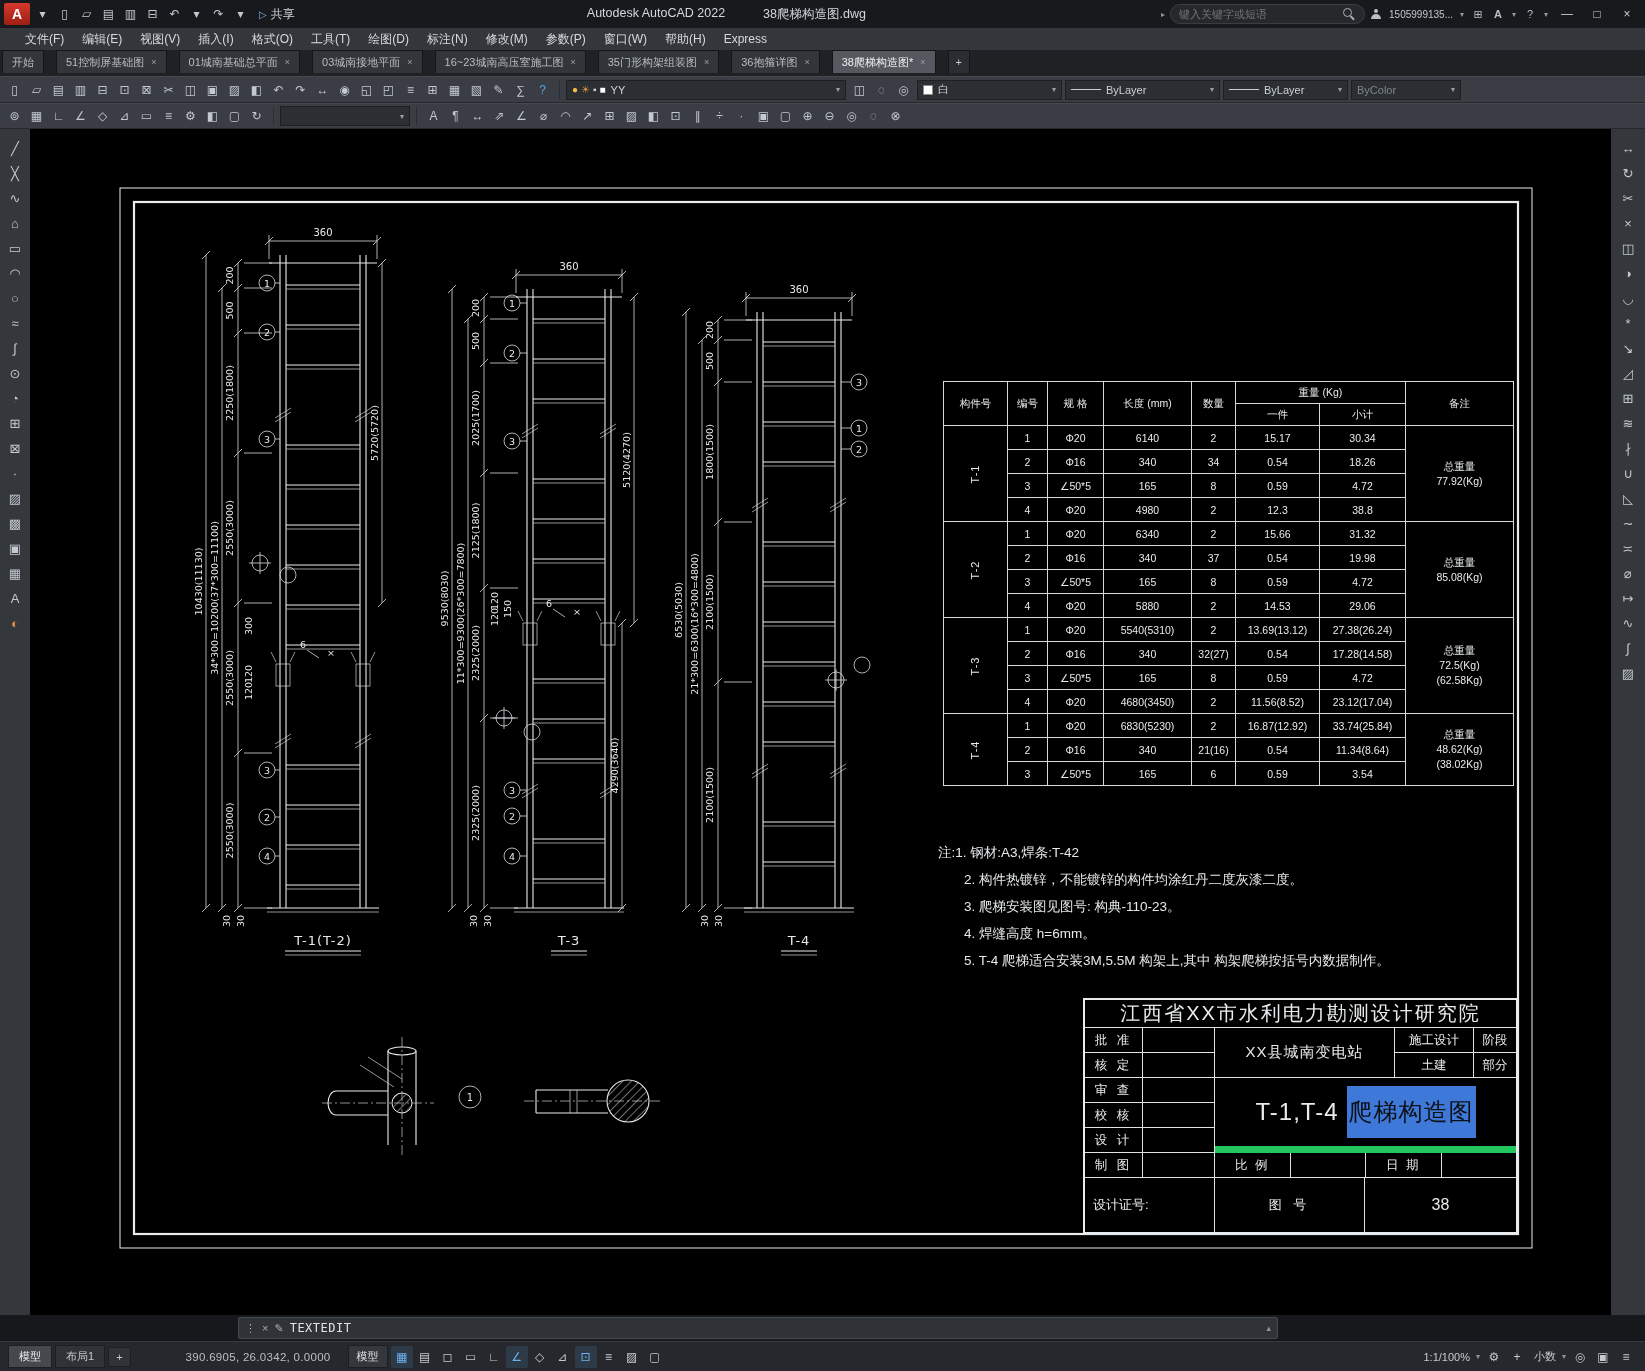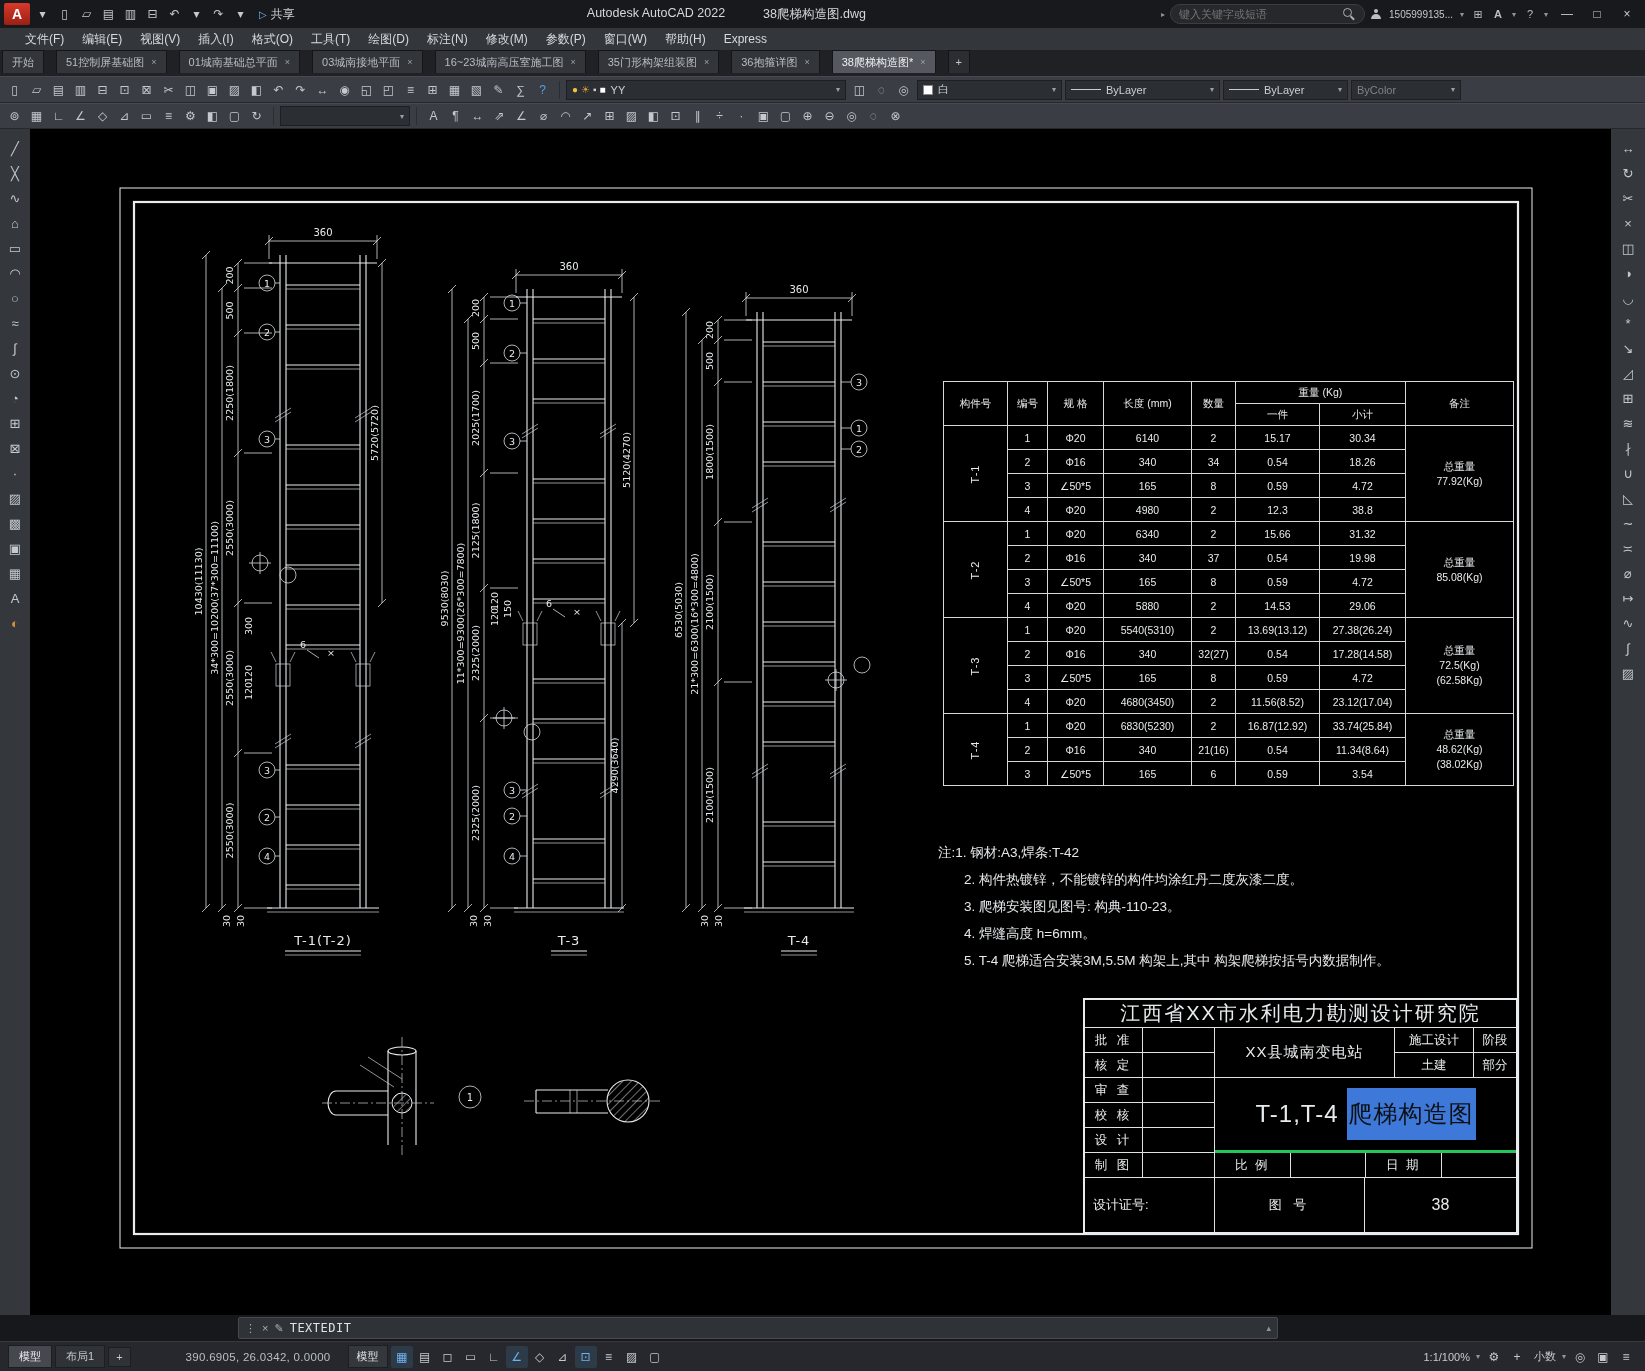--- a/index.html
+++ b/index.html
@@ -86,21 +86,21 @@
 .tb-lrow:last-child{border-bottom:none}
 .tb-lrow .lab{width:58px;border-right:1px solid #dfe3e6;display:flex;align-items:center;justify-content:center;font-size:12.5px;letter-spacing:3px}
 .tb-right{flex:1;display:flex;flex-direction:column}
 .tb-projrow{height:50px;display:flex;border-bottom:1px solid #dfe3e6;flex:none}
 .tb-proj{width:180px;border-right:1px solid #dfe3e6;display:flex;align-items:center;justify-content:center;font-size:15px;letter-spacing:1px}
 .tb-stage{flex:1;display:flex;flex-direction:column}
 .tb-srow{flex:1;display:flex;border-bottom:1px solid #dfe3e6}
 .tb-srow:last-child{border-bottom:none}
 .tb-srow .sl{flex:1;display:flex;align-items:center;justify-content:center;font-size:12.5px;border-right:1px solid #dfe3e6}
 .tb-srow .ss{width:42px;display:flex;align-items:center;justify-content:center;font-size:12.5px;flex:none}
-.tb-title{height:75px;display:flex;align-items:center;justify-content:center;font-size:24px;letter-spacing:1px;border-bottom:3px solid #22c55e;gap:8px;flex:none}
+.tb-title{height:75px;display:flex;align-items:center;justify-content:center;font-size:24px;letter-spacing:1px;border-bottom:7px solid #22c55e;gap:8px;flex:none}
 .tb-title .sel{background:#3e78d8;color:#0d1116;padding:10px 2px}
 .tb-scalerow{flex:1;display:flex}
 .tb-scalerow .c{flex:1;border-right:1px solid #dfe3e6;display:flex;align-items:center;justify-content:center;font-size:12.5px;letter-spacing:2px}
 .tb-scalerow .c:last-child{border-right:none}
 .tb-bottom{flex:1;display:flex}
 .tb-bottom .cert{width:130px;border-right:1px solid #dfe3e6;display:flex;align-items:center;padding-left:8px;font-size:13px}
 .tb-bottom .figlab{width:150px;border-right:1px solid #dfe3e6;display:flex;align-items:center;justify-content:center;font-size:13px;letter-spacing:4px}
 .tb-bottom .figval{flex:1;display:flex;align-items:center;justify-content:center;font-size:16px}
 
 .cmdrow{height:26px;background:#17181b;display:flex;align-items:center;flex:none}

